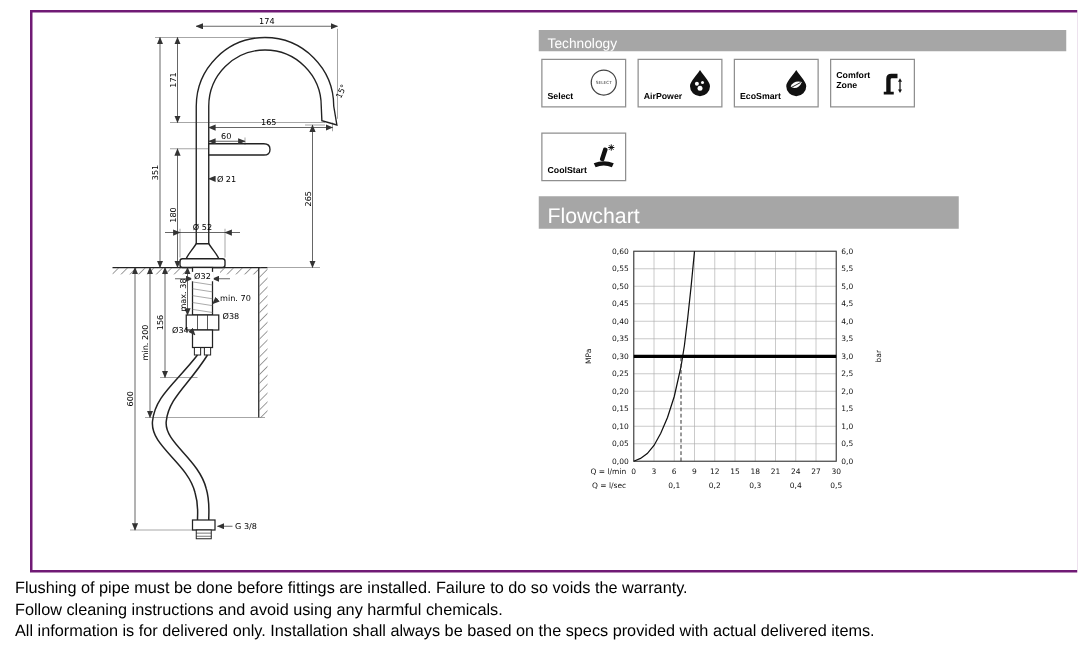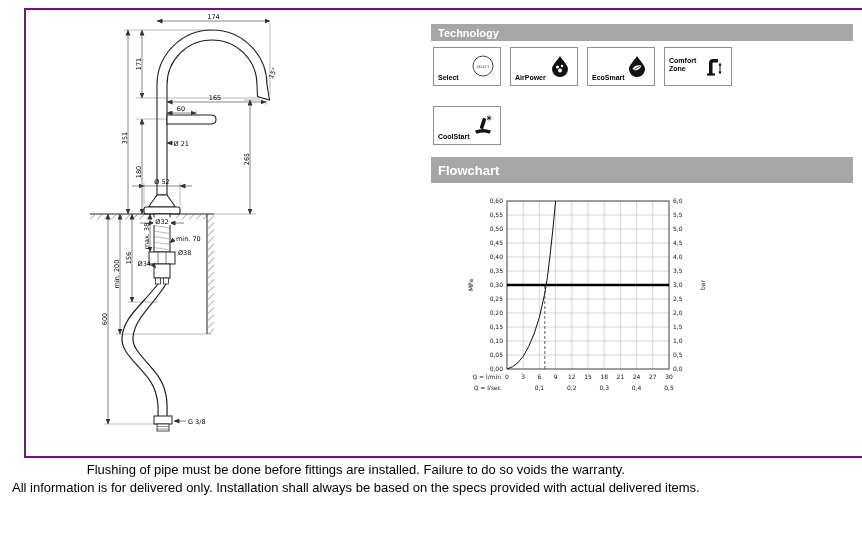--- a/index.html
+++ b/index.html
@@ -1,33 +1,33 @@
 <!DOCTYPE html>
 <html><head>
 <meta charset="utf-8">
 <style>
   html,body{margin:0;padding:0;background:#fff;}
   .page{position:relative;width:862px;height:533px;background:#fff;
         font-family:"Liberation Sans",sans-serif;color:#000;overflow:hidden;}
   .panel{position:absolute;left:24px;top:8px;width:836px;height:446px;
          border:2px solid #701a75;background:#fff;}
-  .sec-header{position:absolute;background:#a6a6a6;color:#fff;font-weight:bold;
-              display:flex;align-items:center;padding-left:7px;box-sizing:border-box;}
+  .sec-header{position:absolute;background:#a6a6a6;color:#fff;font-weight:normal;
+              display:flex;align-items:flex-end;padding-left:7px;box-sizing:border-box;}
   #tech-header{left:405px;top:14px;width:422px;height:17px;font-size:11px;}
-  #flow-header{left:405px;top:147px;width:422px;height:26px;font-size:13px;}
+  #flow-header{left:405px;top:147px;width:336px;height:26px;font-size:17px;}
   .badge{position:absolute;width:66px;height:37px;border:1px solid #8f8f8f;background:#fff;}
   .badge-label{position:absolute;left:4px;bottom:3px;font-size:7px;font-weight:bold;line-height:1.15;}
   .badge-label.mid{bottom:auto;top:9px;width:34px;}
   .badge-icon{position:absolute;right:5px;top:6px;}
   .dl{stroke:#333;stroke-width:0.6;}
   .xl{stroke:#333;stroke-width:0.35;}
   .dt{font-size:6.5px;fill:#000;font-family:"DejaVu Sans",sans-serif;}
   .ctick{font-size:6px;fill:#111;font-family:"DejaVu Sans",sans-serif;}
   .footer{position:absolute;left:12px;top:461px;font-size:13px;line-height:17.5px;}
-  .footer p{margin:0;text-align:center;}
+  .footer p{margin:0;}
 </style>
 </head>
 <body>
 
 <div class="page">
   <div class="panel">
 
     <svg style="position:absolute;left:2px;top:2px;" width="400" height="442" viewBox="0 0 400 442">
       <defs>
         <marker id="arw" viewBox="0 0 6 5" markerWidth="6" markerHeight="5" refX="5.5" refY="2.5" orient="auto-start-reverse" markerUnits="userSpaceOnUse">
@@ -279,15 +279,16 @@
           <text x="208" y="196" text-anchor="middle">0,5</text>
         </g>
         <polyline points="46,175 51.4,172.76 56.8,168.84 62.2,162.4 67.6,152.6 73,140 78.4,123.19999999999999 83.8,99.39999999999999 86.5,82.6 89.2,60.2 91.9,35 94.6,7" fill="none" stroke="#111" stroke-width="1"></polyline>
         <line x1="46" y1="91" x2="208" y2="91" stroke="#000" stroke-width="2.6"></line>
         <line x1="83.8" y1="175" x2="83.8" y2="91" stroke="#333" stroke-width="0.8" stroke-dasharray="3,2"></line>
       </svg>
   </div>
 
   <div class="footer">
     <p>Flushing of pipe must be done before fittings are installed. Failure to do so voids the warranty.</p>
+    <p>Follow cleaning instructions and avoid using any harmful chemicals.</p>
     <p>All information is for delivered only. Installation shall always be based on the specs provided with actual delivered items.</p>
   </div>
 </div>
 
 </body></html>

